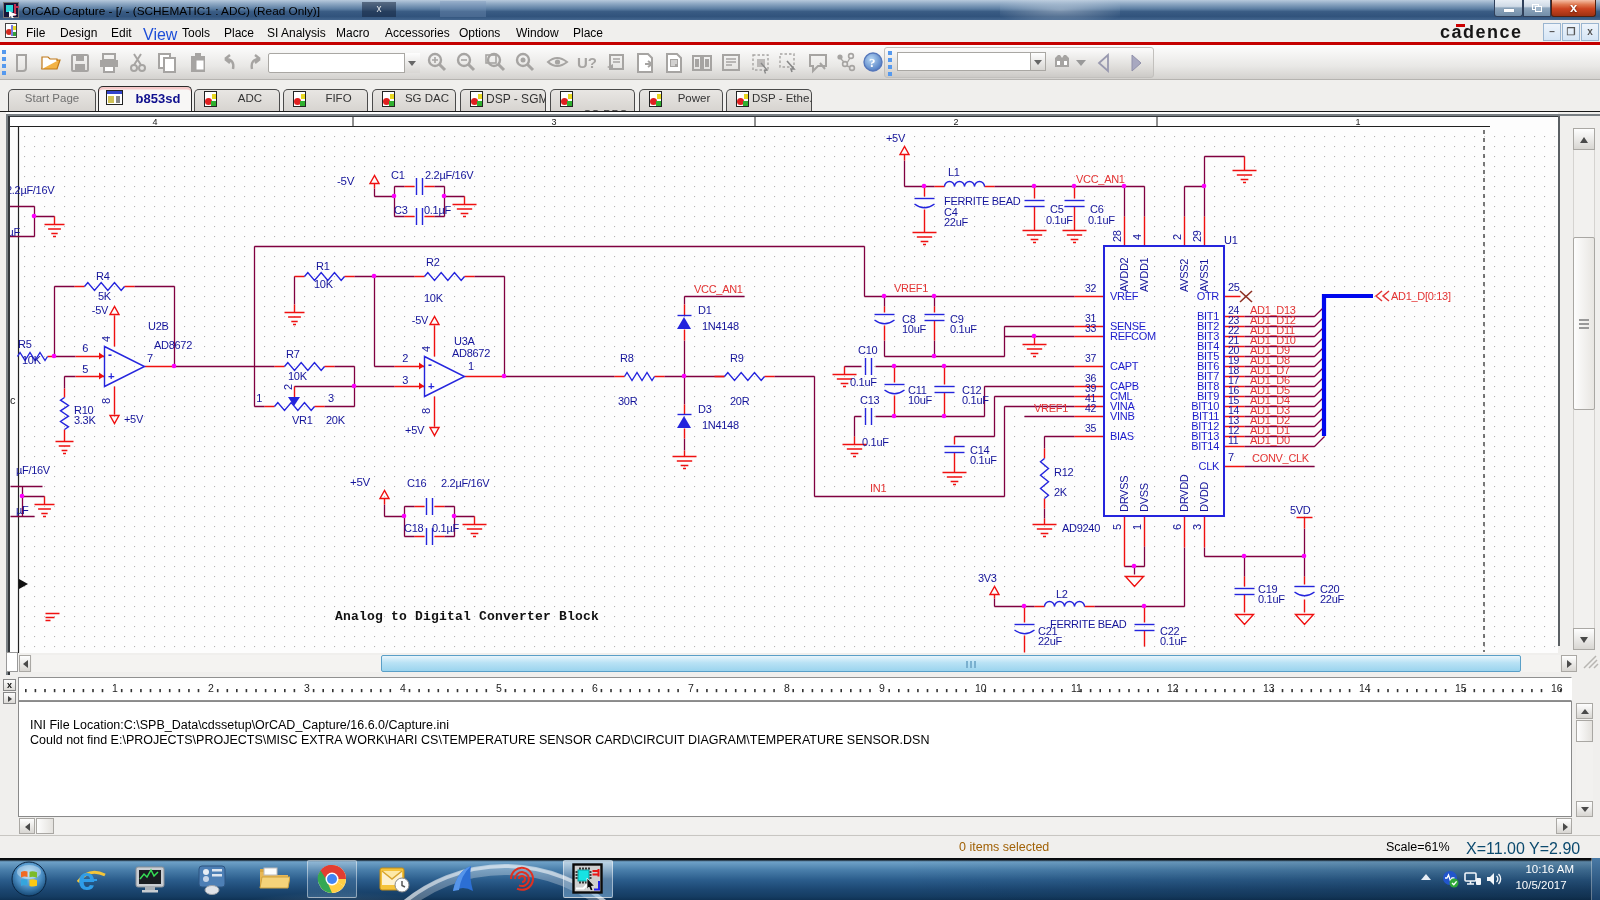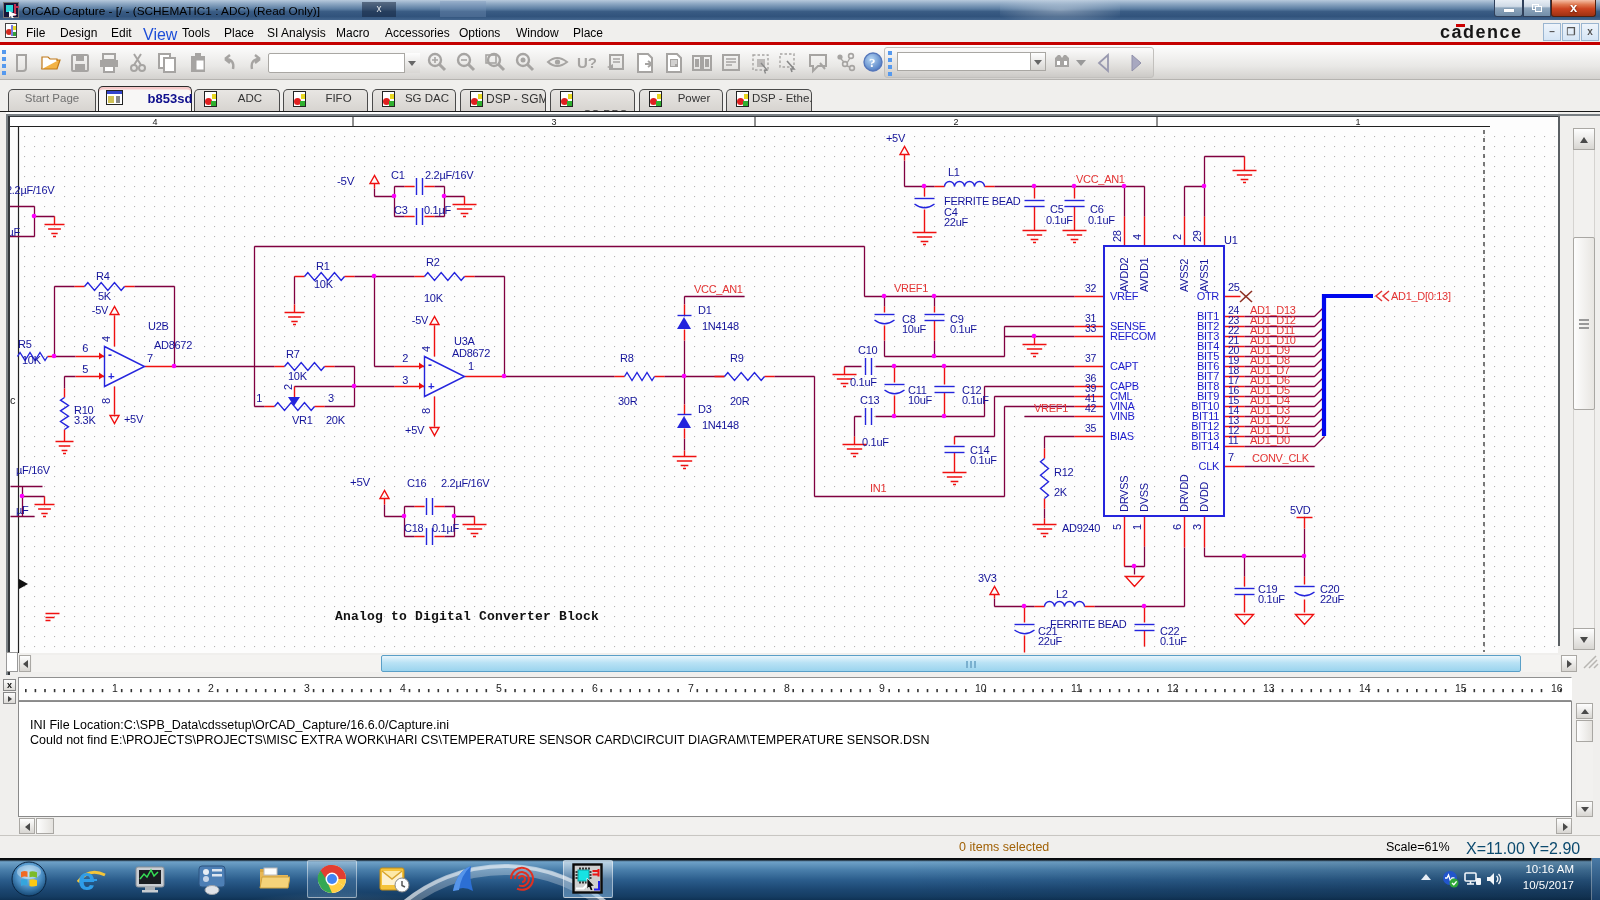--- a/index.html
+++ b/index.html
@@ -153,21 +153,21 @@
         <stop offset="0" stop-color="#b8d8f5"></stop>
         <stop offset="1" stop-color="#3a6ab8"></stop>
       </radialGradient>
     </defs>
   </svg><div class="abs" style="left:0;top:80px;width:1600px;height:30px;background:#f0efed"></div>
 <div class="abs" style="left:8px;top:89px;width:88px;height:22px;background:linear-gradient(#e8e6e3,#d7d4d0);border:1.5px solid #4a4a4a;border-bottom:none;border-radius:5px 5px 0 0"></div><div class="abs" style="left:8px;top:92px;width:88px;text-align:center;font-size:11.5px;font-weight:normal;color:#707070;white-space:nowrap;overflow:hidden">Start Page</div>
 <div class="abs" style="left:98px;top:86px;width:94px;height:26px;background:#f8f7f6;border:1.5px solid #2a2a2a;border-bottom:none;border-radius:5px 5px 0 0;box-shadow:inset 0 2.5px 0 #f6c9c9"></div><div class="abs" style="left:106px;top:90px;width:17px;height:15px;background:#fff;border:1px solid #222">
     <div class="abs" style="left:0;top:0;width:15px;height:3px;background:#3344cc"></div>
     <div class="abs" style="left:1px;top:5px;width:6px;height:7px;background:#cfc156"></div>
     <div class="abs" style="left:9px;top:5px;width:4px;height:7px;background:#888"></div>
-  </div><div class="abs" style="left:124px;top:91px;width:92px;text-align:center;font-size:13px;font-weight:bold;color:#10108e;white-space:nowrap;overflow:hidden">b853sd</div>
+  </div><div class="abs" style="left:124px;top:91px;width:68px;text-align:center;font-size:13px;font-weight:bold;color:#10108e;white-space:nowrap;overflow:hidden">b853sd</div>
 <div class="abs" style="left:194px;top:89px;width:86px;height:22px;background:linear-gradient(#e8e6e3,#d7d4d0);border:1.5px solid #4a4a4a;border-bottom:none;border-radius:5px 5px 0 0"></div><div class="abs" style="left:204px;top:91px;width:13px;height:16px;background:#fff;border:1px solid #222">
     <div class="abs" style="left:0px;top:6px;width:7px;height:7px;background:#e02020;border-radius:50%"></div>
     <div class="abs" style="left:7px;top:2px;width:4px;height:5px;background:#e8d820"></div>
     <div class="abs" style="left:6px;top:9px;width:5px;height:5px;background:#30b030"></div>
   </div><div class="abs" style="left:220px;top:92px;width:60px;text-align:center;font-size:11.5px;font-weight:normal;color:#333;white-space:nowrap;overflow:hidden">ADC</div>
 <div class="abs" style="left:283px;top:89px;width:85px;height:22px;background:linear-gradient(#e8e6e3,#d7d4d0);border:1.5px solid #4a4a4a;border-bottom:none;border-radius:5px 5px 0 0"></div><div class="abs" style="left:293px;top:91px;width:13px;height:16px;background:#fff;border:1px solid #222">
     <div class="abs" style="left:0px;top:6px;width:7px;height:7px;background:#e02020;border-radius:50%"></div>
     <div class="abs" style="left:7px;top:2px;width:4px;height:5px;background:#e8d820"></div>
     <div class="abs" style="left:6px;top:9px;width:5px;height:5px;background:#30b030"></div>
   </div><div class="abs" style="left:309px;top:92px;width:59px;text-align:center;font-size:11.5px;font-weight:normal;color:#333;white-space:nowrap;overflow:hidden">FIFO</div>
@@ -819,14 +819,14 @@
 <svg class="abs" style="left:1464px;top:871px" width="18" height="16" viewBox="0 0 18 16">
 <rect x="1" y="2" width="11" height="8" rx="1" fill="none" stroke="#f2f6fa" stroke-width="1.6"></rect>
 <path d="M3 13 h7 M6.5 10 v3" stroke="#f2f6fa" stroke-width="1.6"></path>
 <rect x="12" y="7" width="5" height="7" rx="1" fill="#f2f6fa"></rect>
 </svg>
 <svg class="abs" style="left:1486px;top:871px" width="16" height="16" viewBox="0 0 16 16">
 <path d="M1 6 h3 l4 -4 v12 l-4 -4 h-3 z" fill="#f2f6fa"></path>
 <path d="M10.5 5 a4 4 0 0 1 0 6 M12.5 3 a7 7 0 0 1 0 10" stroke="#f2f6fa" stroke-width="1.4" fill="none"></path>
 </svg>
 <div class="abs" style="left:1512px;top:863px;width:62px;height:13px;font-size:11.5px;color:#fff;text-align:right">10:16 AM</div>
-<div class="abs" style="left:1508px;top:879px;width:66px;height:13px;font-size:11.5px;color:#fff;text-align:right">10/5/2017</div>
+<div class="abs" style="left:1508px;top:879px;width:66px;height:13px;font-size:11.5px;color:#fff;text-align:center">10/5/2017</div>
 <div class="abs" style="left:1591px;top:858px;width:1px;height:42px;background:rgba(255,255,255,0.35)"></div>
 <div class="abs" style="left:1592px;top:858px;width:8px;height:42px;background:linear-gradient(#4a7aa5,#1a4068)"></div>
 </body></html>

